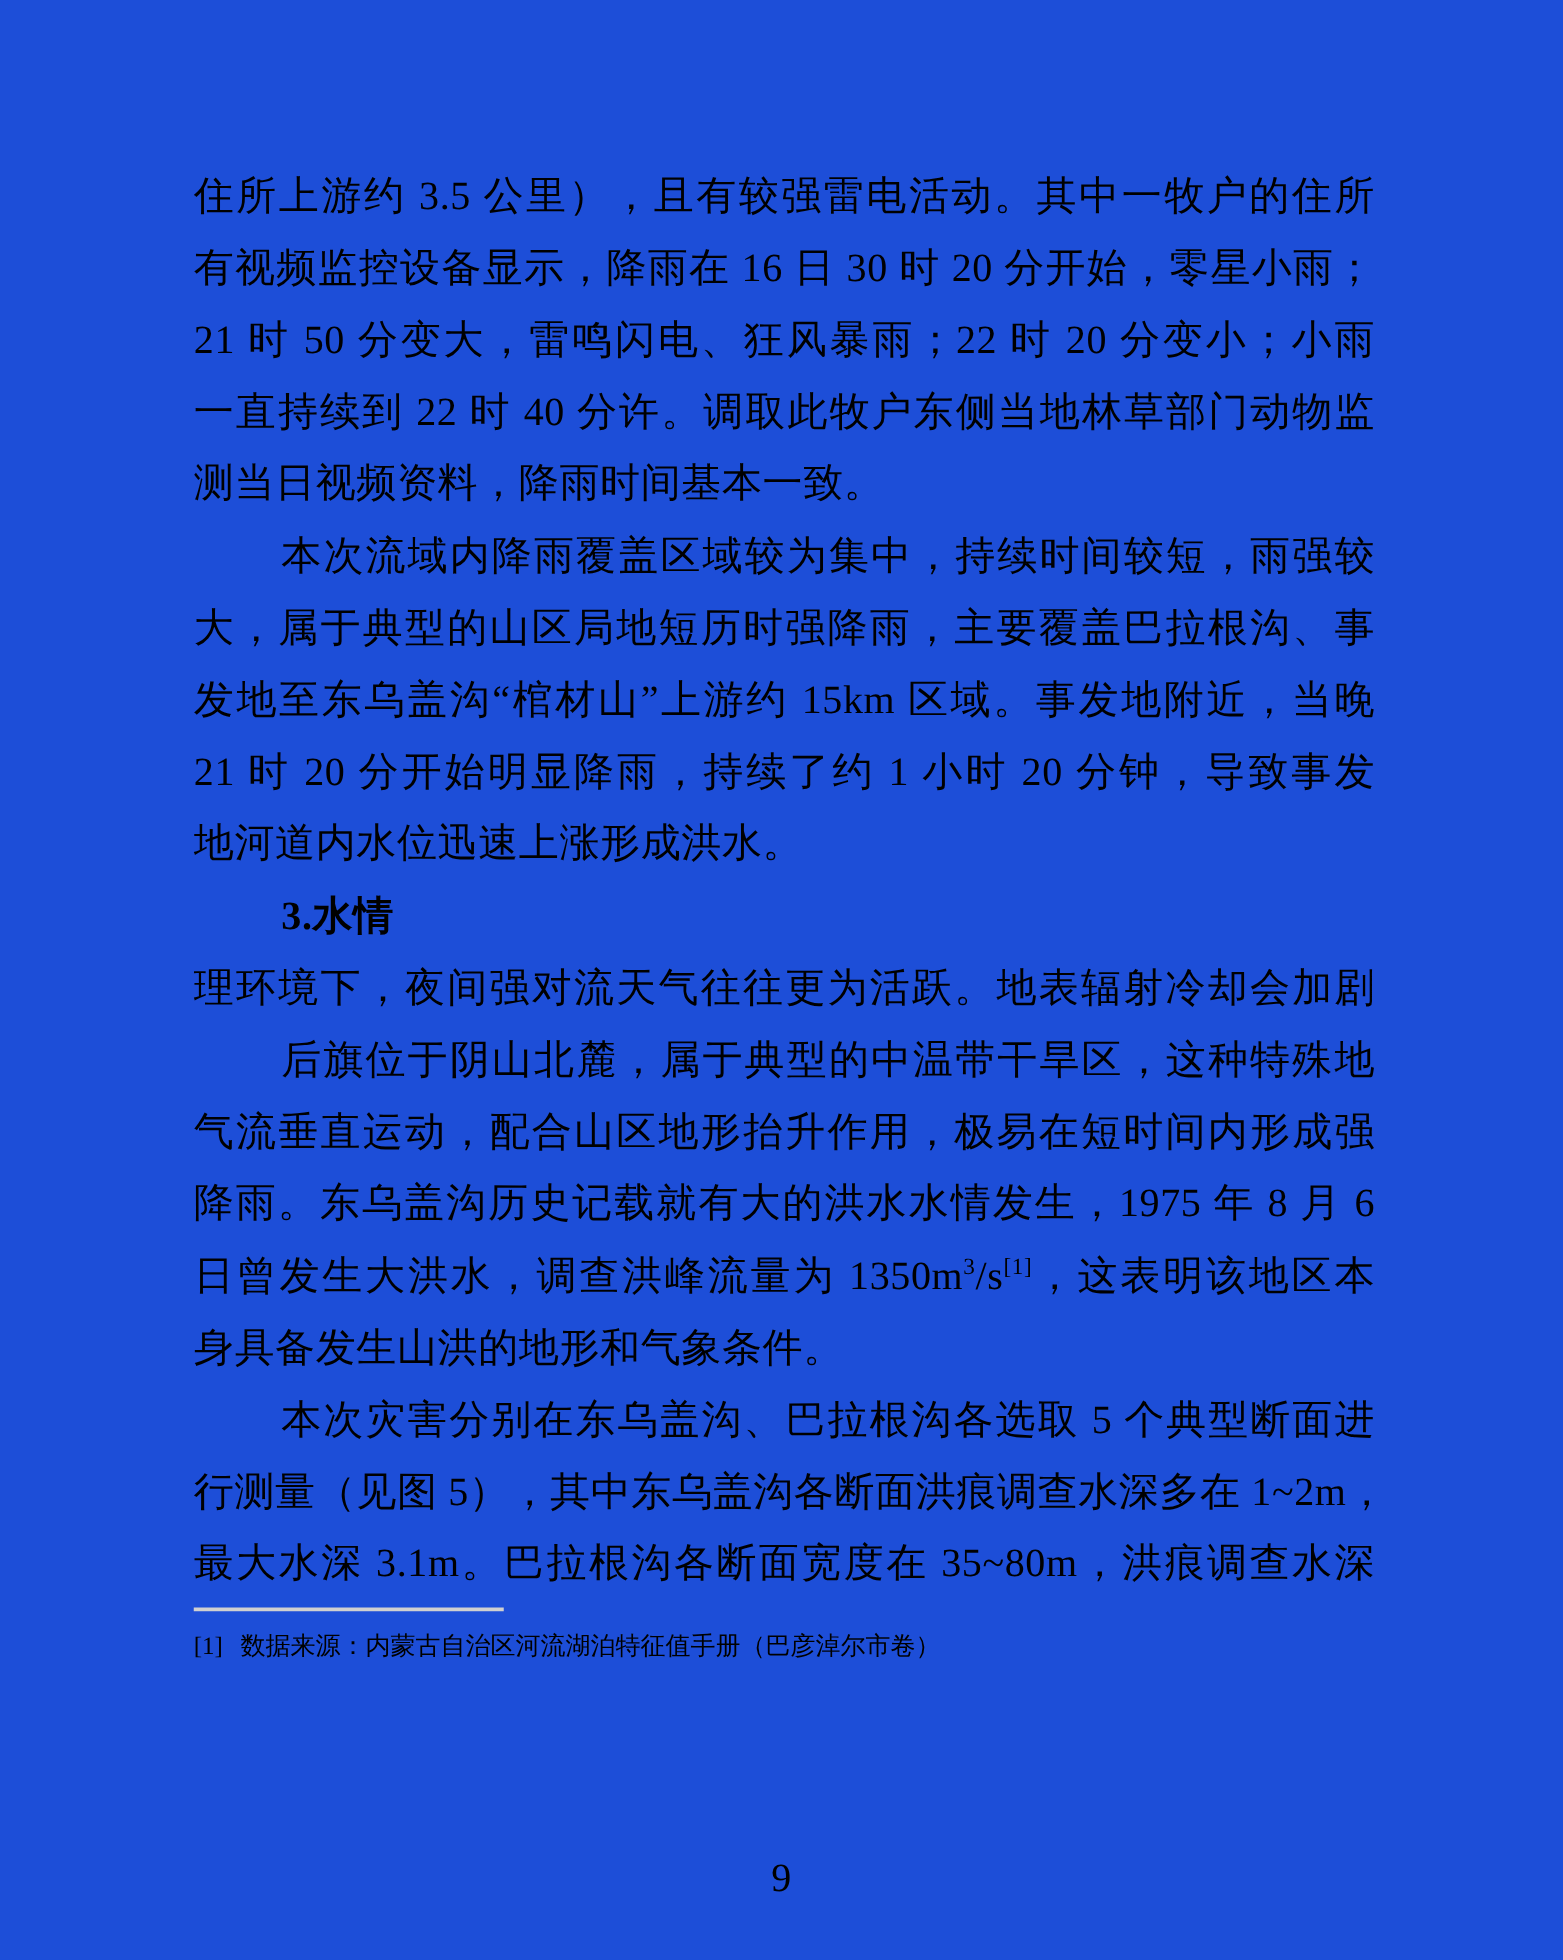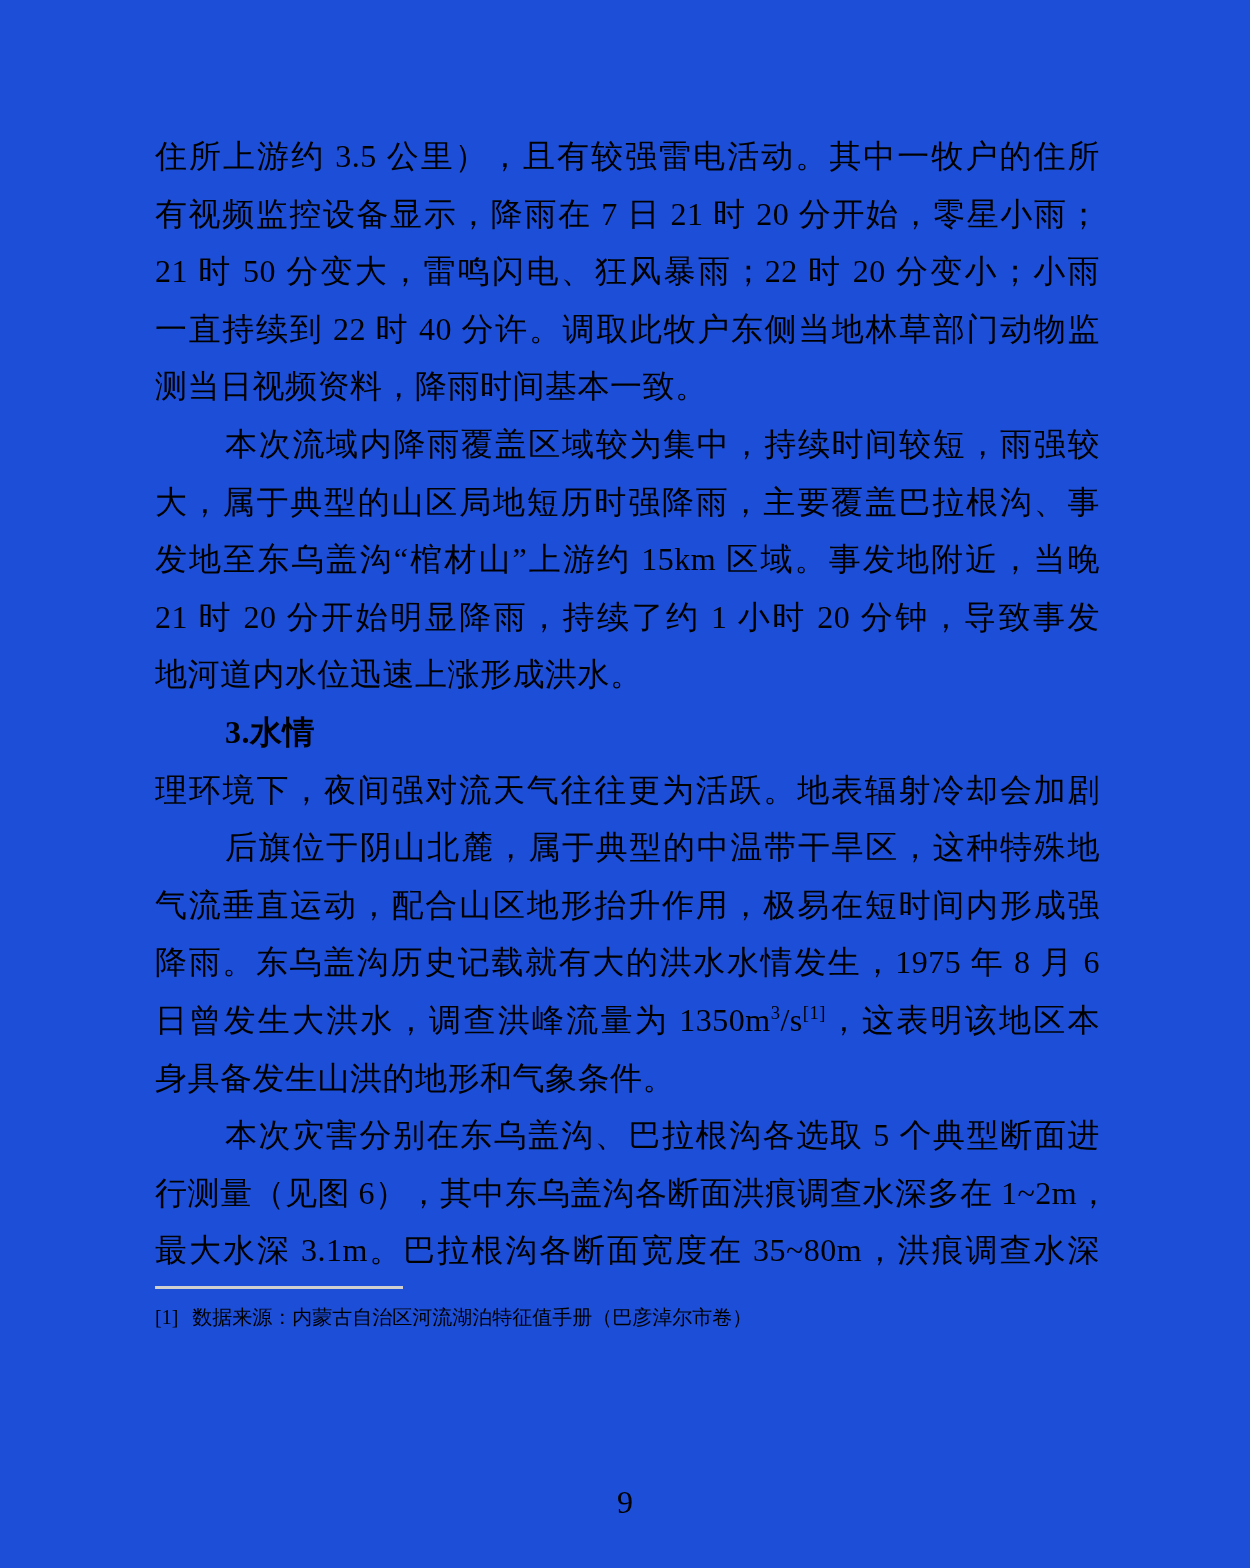--- a/index.html
+++ b/index.html
@@ -76,21 +76,21 @@
   }
 </style>
 </head>
 <body>
 
 <div class="page">
   <div class="text-block">
 
     <div class="para">
       <div class="line">住所上游约 3.5 公里），且有较强雷电活动。其中一牧户的住所</div>
-      <div class="line">有视频监控设备显示，降雨在 7 日 21 时 20 分开始，零星小雨；</div>
+      <div class="line">有视频监控设备显示，降雨在 16 日 30 时 20 分开始，零星小雨；</div>
       <div class="line">21 时 50 分变大，雷鸣闪电、狂风暴雨；22 时 20 分变小；小雨</div>
       <div class="line">一直持续到 22 时 40 分许。调取此牧户东侧当地林草部门动物监</div>
       <div class="line last">测当日视频资料，降雨时间基本一致。</div>
     </div>
 
     <div class="para">
       <div class="line indent">本次流域内降雨覆盖区域较为集中，持续时间较短，雨强较</div>
       <div class="line">大，属于典型的山区局地短历时强降雨，主要覆盖巴拉根沟、事</div>
       <div class="line">发地至东乌盖沟“棺材山”上游约 15km 区域。事发地附近，当晚</div>
       <div class="line">21 时 20 分开始明显降雨，持续了约 1 小时 20 分钟，导致事发</div>
@@ -103,21 +103,21 @@
       <div class="line">理环境下，夜间强对流天气往往更为活跃。地表辐射冷却会加剧</div>
       <div class="line indent">后旗位于阴山北麓，属于典型的中温带干旱区，这种特殊地</div>
       <div class="line">气流垂直运动，配合山区地形抬升作用，极易在短时间内形成强</div>
       <div class="line">降雨。东乌盖沟历史记载就有大的洪水水情发生，1975 年 8 月 6</div>
       <div class="line"><span>日曾发生大洪水，调查洪峰流量为 1350m</span><span class="sup">3</span><span>/s</span><span class="sup">[1]</span><span>，这表明该地区本</span></div>
       <div class="line last">身具备发生山洪的地形和气象条件。</div>
     </div>
 
     <div class="para">
       <div class="line indent">本次灾害分别在东乌盖沟、巴拉根沟各选取 5 个典型断面进</div>
-      <div class="line">行测量（见图 6），其中东乌盖沟各断面洪痕调查水深多在 1~2m，</div>
+      <div class="line">行测量（见图 5），其中东乌盖沟各断面洪痕调查水深多在 1~2m，</div>
       <div class="line">最大水深 3.1m。巴拉根沟各断面宽度在 35~80m，洪痕调查水深</div>
     </div>
 
     <div class="footnote-sep"></div>
     <div class="footnote"><span class="fn-marker">[1]</span><span>数据来源：内蒙古自治区河流湖泊特征值手册（巴彦淖尔市卷）</span></div>
 
   </div>
 
   <div class="page-number">9</div>
 </div>

